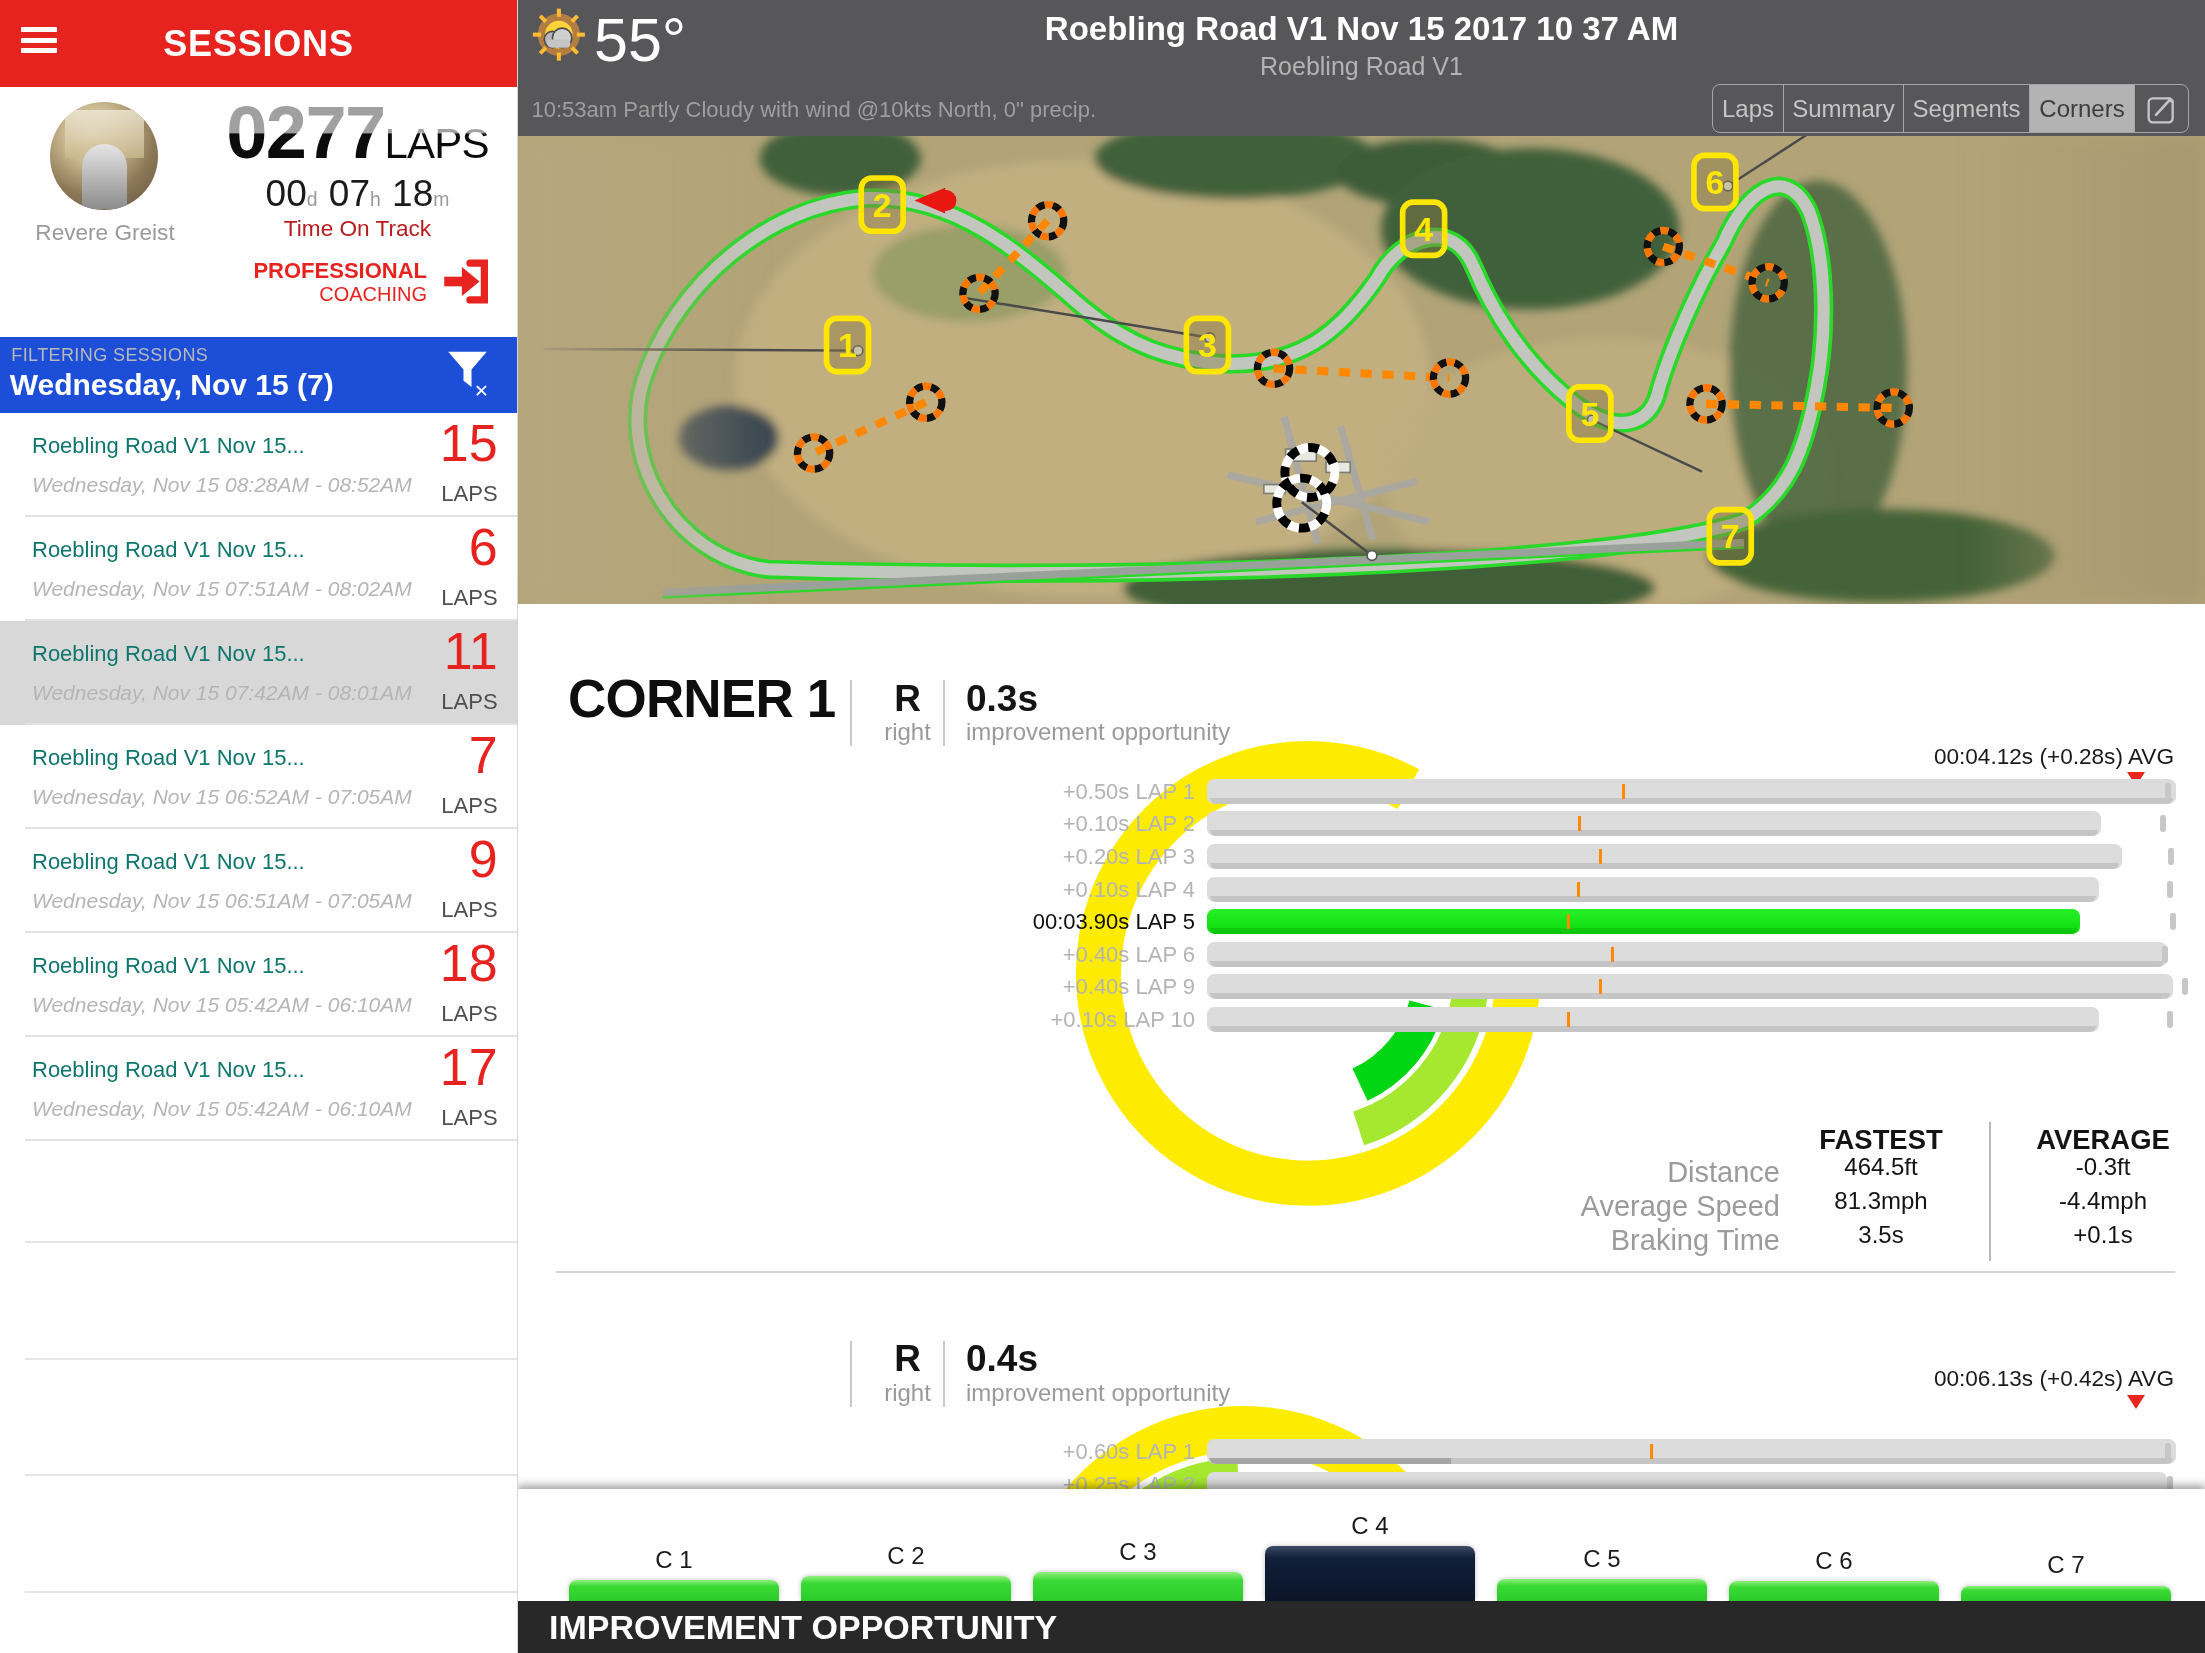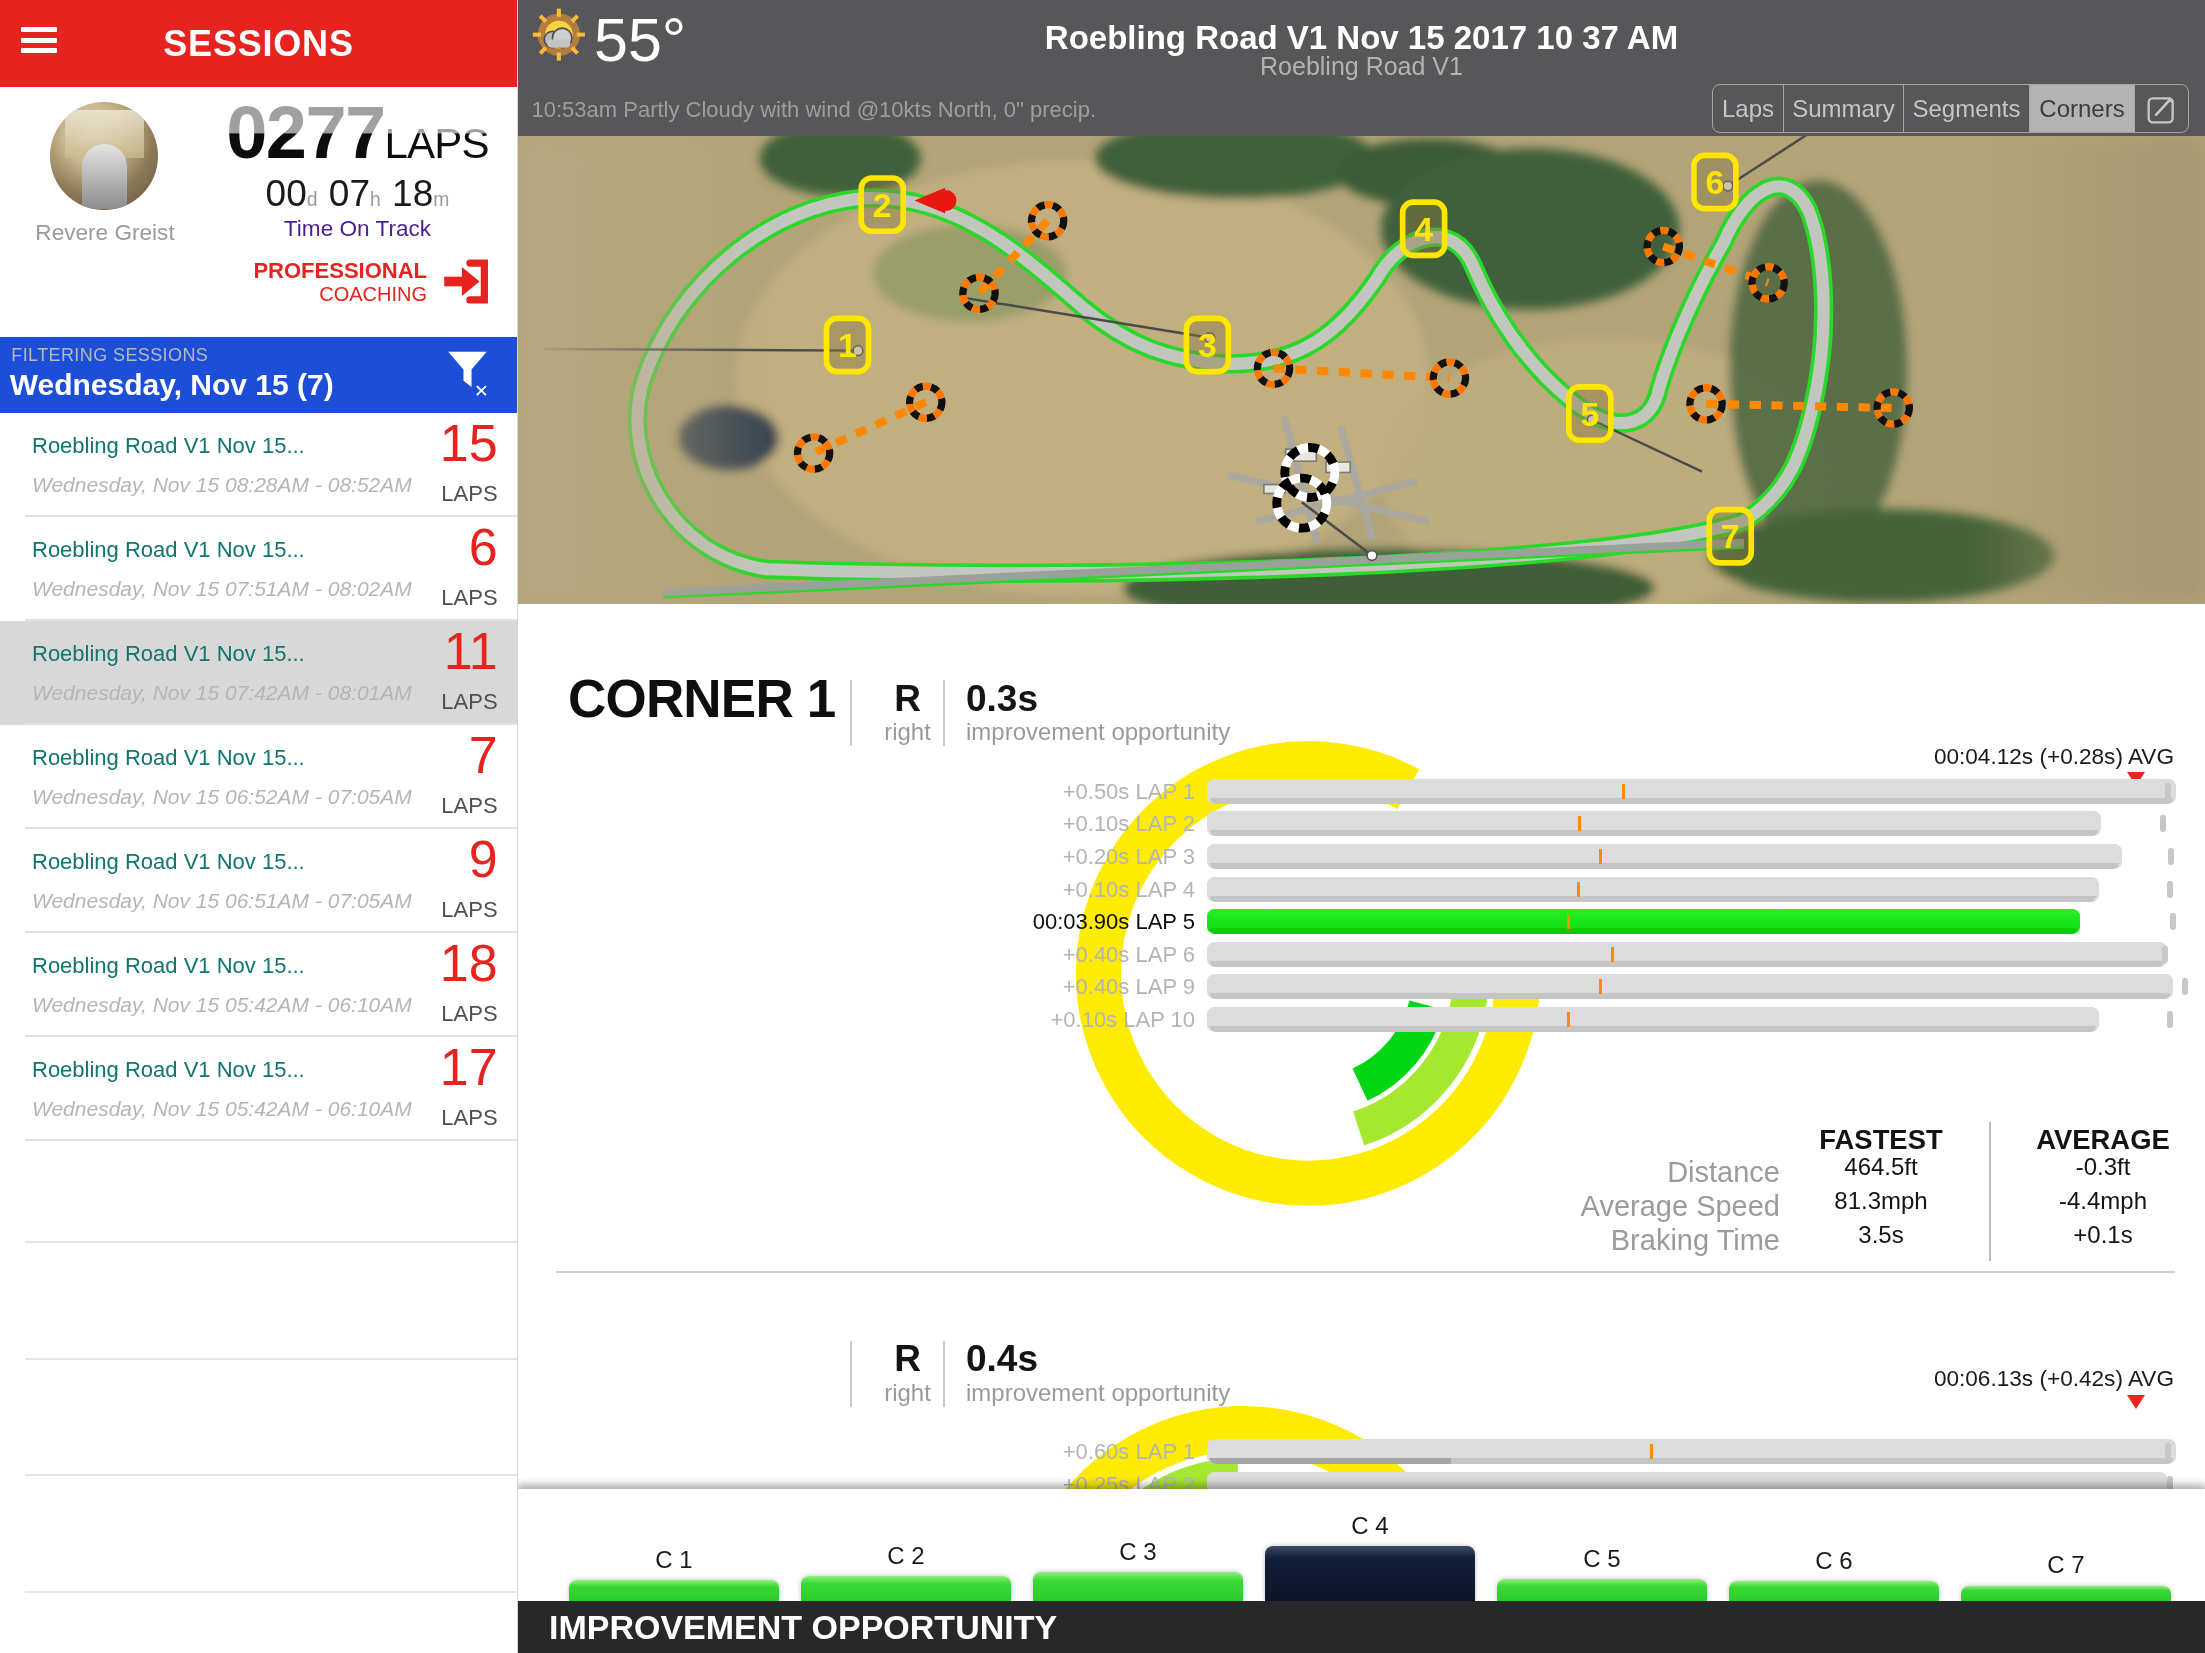--- a/index.html
+++ b/index.html
@@ -18,21 +18,21 @@
   #avatar:after{content:"";position:absolute;left:32px;top:42px;width:45px;height:65px;background:linear-gradient(180deg,#e5e5e5,#8c8c8c);border-radius:22.6px 22.6px 0 0;}
   #profile-name{position:absolute;left:14.5px;top:220px;width:181px;text-align:center;color:#9a9a9a;font-size:22.6px;}
   #laps-line{position:absolute;left:208px;top:90px;width:299px;text-align:center;white-space:nowrap;
      background:linear-gradient(180deg,#a0a0a0 0%,#a0a0a0 50%,#0c0c0c 52%,#0c0c0c 100%);
      -webkit-background-clip:text;background-clip:text;-webkit-text-fill-color:transparent;color:#222;}
   #laps-line .num{font-size:74px;font-weight:600;letter-spacing:-1.6px;}
   #laps-line .unit{font-size:42px;font-weight:300;letter-spacing:-0.8px;}
   #time-line{position:absolute;left:208px;top:173px;width:299px;text-align:center;white-space:nowrap;color:#1a1a1a;}
   #time-line .v{font-size:37px;font-weight:500;}
   #time-line .u{font-size:19.4px;color:#9a9a9a;margin-right:11.3px;}
-  #time-label{position:absolute;left:208px;top:216px;width:299px;text-align:center;color:#4c1d95;font-size:22.6px;}
+  #time-label{position:absolute;left:208px;top:216px;width:299px;text-align:center;color:#b91c1c;font-size:22.6px;}
   #coaching{position:absolute;right:90px;top:258px;text-align:right;line-height:1.15;cursor:pointer;}
   #coaching .l1{color:#e7231f;font-size:22px;font-weight:bold;}
   #coaching .l2{color:#e7231f;font-size:20px;}
   #coach-arrow{position:absolute;right:22.6px;top:255px;width:53px;height:53px;}
 
   #filter-bar{position:absolute;left:0;top:337px;width:517px;height:76px;background:#1d4ed8;}
   #filter-label{position:absolute;left:11.3px;top:8px;color:#b9b9b9;font-size:18px;letter-spacing:0.4px;}
   #filter-value{position:absolute;left:9.7px;top:31px;color:#fff;font-size:30px;font-weight:bold;}
   #filter-icon{position:absolute;right:27.4px;top:13px;width:45px;height:50px;cursor:pointer;}
 
@@ -44,21 +44,21 @@
   .session-sub{position:absolute;left:32px;top:60px;font-size:21px;color:#b5b5b5;font-style:italic;white-space:nowrap;}
   .session-laps{position:absolute;right:19.4px;top:0px;font-size:52px;color:#e7231f;text-align:center;}
   .session-lapslbl{position:absolute;right:19.4px;top:68px;font-size:22px;color:#4f4f4f;text-align:right;}
   .empty-div{position:absolute;left:25px;right:0;height:1.6px;background:#e5e5e5;}
 
   
   #main{position:absolute;left:517px;top:0;width:1689px;height:1653px;background:#fff;}
   #topbar{position:absolute;left:0;top:0;width:1689px;height:136px;background:#57575a;}
   #weather-icon{position:absolute;left:11.3px;top:6.5px;width:65px;height:65px;}
   #temp{position:absolute;left:77px;top:4.8px;color:#fff;font-size:61px;font-weight:200;}
-  #main-title{position:absolute;left:0;top:9.7px;width:1689px;text-align:center;color:#fff;font-size:33px;font-weight:bold;margin-top:9px;}
+  #main-title{position:absolute;left:0;top:9.7px;width:1689px;text-align:center;color:#fff;font-size:33px;font-weight:bold;}
   #main-subtitle{position:absolute;left:0;top:52px;width:1689px;text-align:center;color:#b3b3b3;font-size:25px;}
   #conditions{position:absolute;left:14.5px;top:97px;color:#9e9e9e;font-size:22px;}
   #tabs{position:absolute;left:1195px;top:84px;height:47px;display:flex;border:1.6px solid #a5a5a5;border-radius:8px;overflow:hidden;}
   .tab{height:47px;display:flex;align-items:center;justify-content:center;color:#c6c6c6;font-size:24px;border-right:1.6px solid #a5a5a5;cursor:pointer;}
   .tab.active{background:#b3b3b3;color:#3c3c3c;}
   .tab:last-child{border-right:none;}
   #tab-edit{width:53px;}
 
   #map{position:absolute;left:0;top:136px;width:1689px;height:468px;background:#b3a478;overflow:hidden;}
 

